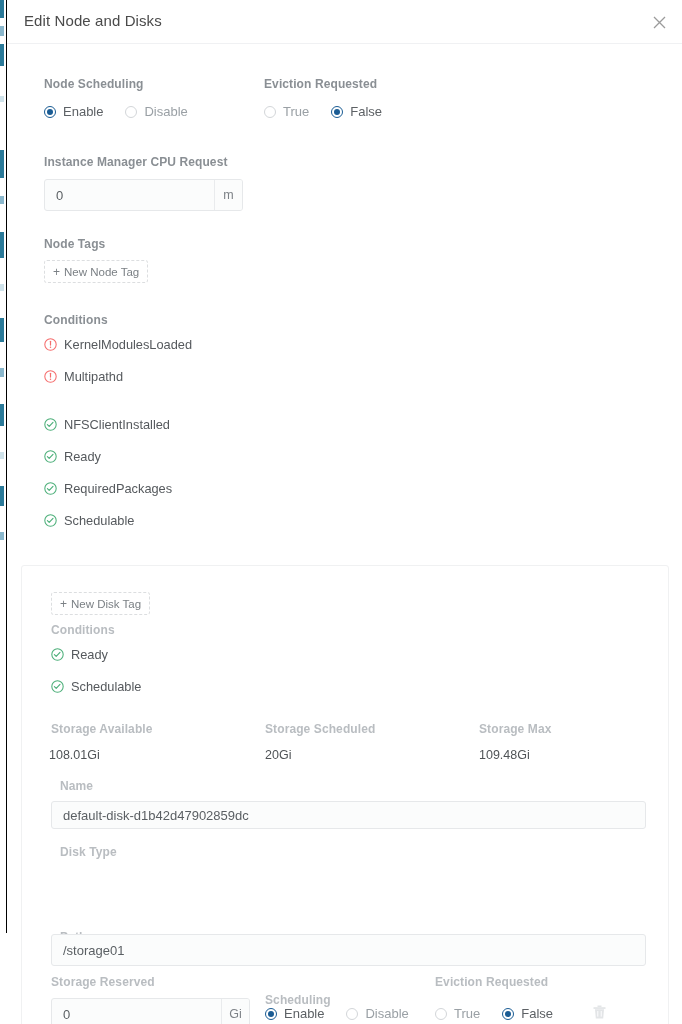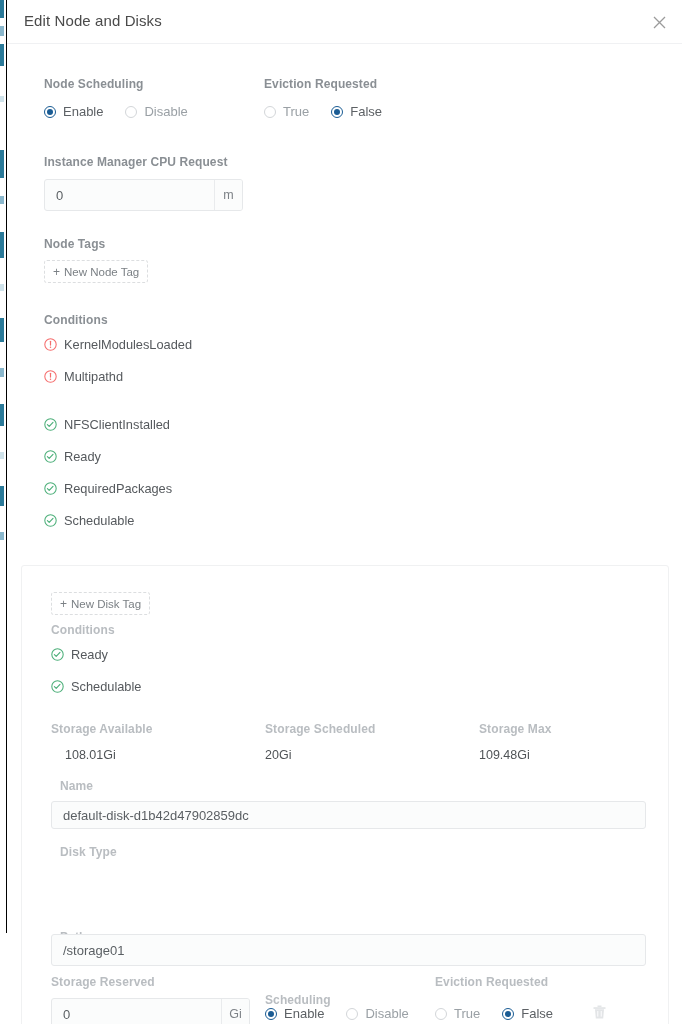--- a/index.html
+++ b/index.html
@@ -339,21 +339,21 @@
         <div class="cond-item" style="margin-bottom: 12px;">
           <span class="ci"><svg width="13" height="13" viewBox="0 0 13 13" aria-hidden="true">
               <circle cx="6.5" cy="6.5" r="5.7" fill="none" stroke="#4caf79" stroke-width="1.05"></circle>
               <path d="M3.4 6.6 L5.2 8.4 L9 4.4" stroke="#4caf79" stroke-width="1.15" fill="none" stroke-linecap="round" stroke-linejoin="round"></path>
             </svg></span>
           <span class="cl">Schedulable</span>
         </div>
       </div>
 
     <div class="abs field-label dim" style="left:29px;top:156px">Storage Available</div>
-    <div class="abs value-text" style="left:43px;top:182px">108.01Gi</div>
+    <div class="abs value-text" style="left:27px;top:182px">108.01Gi</div>
 
     <div class="abs field-label dim" style="left:243px;top:156px">Storage Scheduled</div>
     <div class="abs value-text" style="left:243px;top:182px">20Gi</div>
 
     <div class="abs field-label dim" style="left:457px;top:156px">Storage Max</div>
     <div class="abs value-text" style="left:457px;top:182px">109.48Gi</div>
 
     <div class="abs field-label dim" style="left:38px;top:213px">Name</div>
     <div class="abs input-box plain" style="left:29px;top:235px;width:595px;height:28px">
       <span class="txt">default-disk-d1b42d47902859dc</span>

